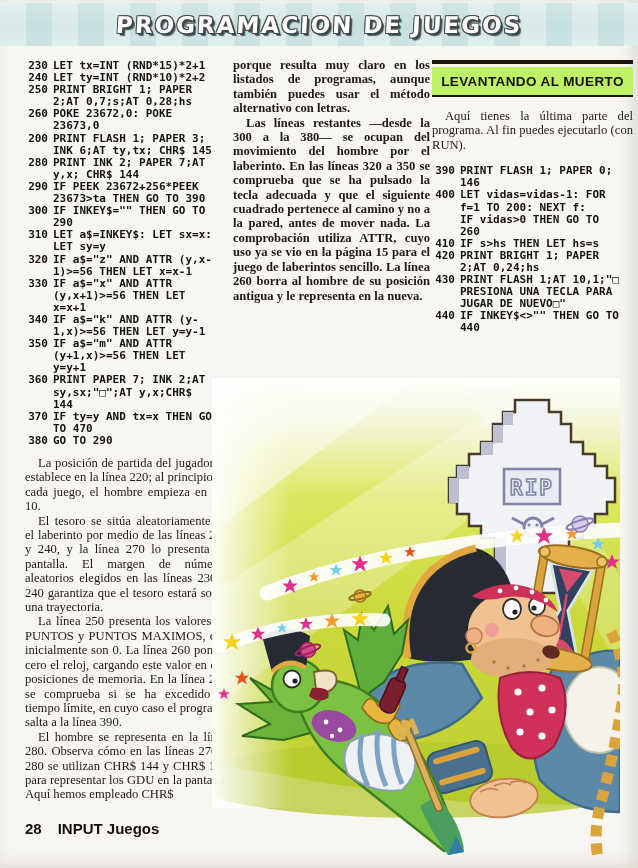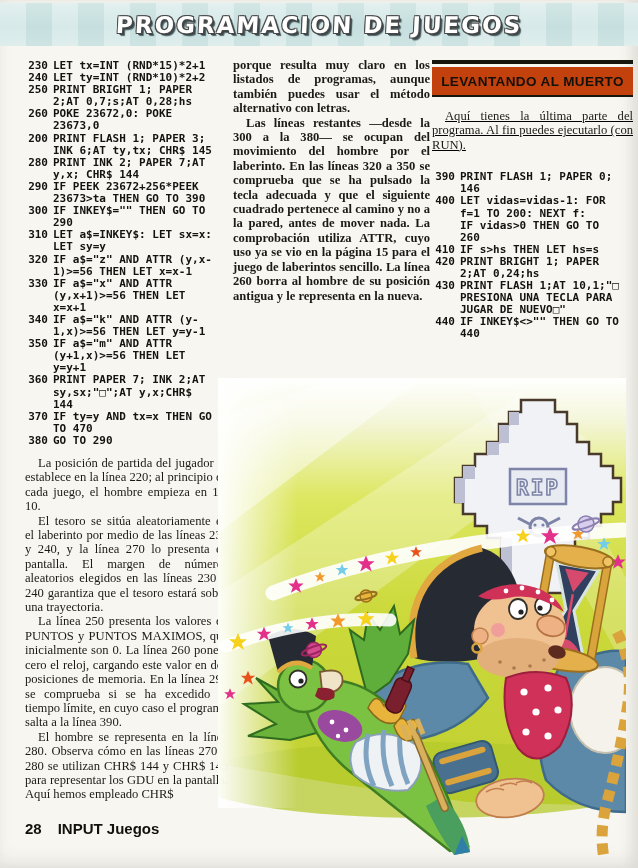--- a/index.html
+++ b/index.html
@@ -26,26 +26,26 @@
         line-height:12.1px;color:#15130f;}
   .code-line{display:flex;white-space:pre;}
   .code-num{flex:none;width:23px;text-align:right;margin-right:5px;}
   .code-text{flex:none;}
   
   .para{margin:0;font-size:12.6px;line-height:14.4px;text-align:justify;text-indent:13px;color:#1d1a16;}
   .col-mid .para:first-child{text-indent:0;}
   .text-block{margin-top:9px;}
   
   .section-head{border-top:4px solid #18150f;padding-top:3px;margin-bottom:12px;}
-  .section-head-inner{background:#c2410c;border-bottom:2px solid #18150f;
+  .section-head-inner{background:#bef264;border-bottom:2px solid #18150f;
         font-family:"Liberation Sans",sans-serif;font-weight:bold;font-size:13.5px;
         color:#14110c;text-align:center;padding:7px 0 6px;letter-spacing:.4px;}
-  .intro{margin-bottom:19px;text-decoration:underline;}
-  
-  .illustration{position:absolute;left:218px;top:378px;width:408px;height:482px;}
+  .intro{margin-bottom:13px;}
+  
+  .illustration{position:absolute;left:212px;top:378px;width:408px;height:482px;}
   .illustration svg{display:block;}
   
   .footer{position:absolute;left:25px;top:820px;display:flex;gap:16px;
         font-family:"Liberation Sans",sans-serif;font-weight:bold;font-size:15px;color:#14110c;}
 </style>
 </head>
 <body>
 
 <div class="page">
 

